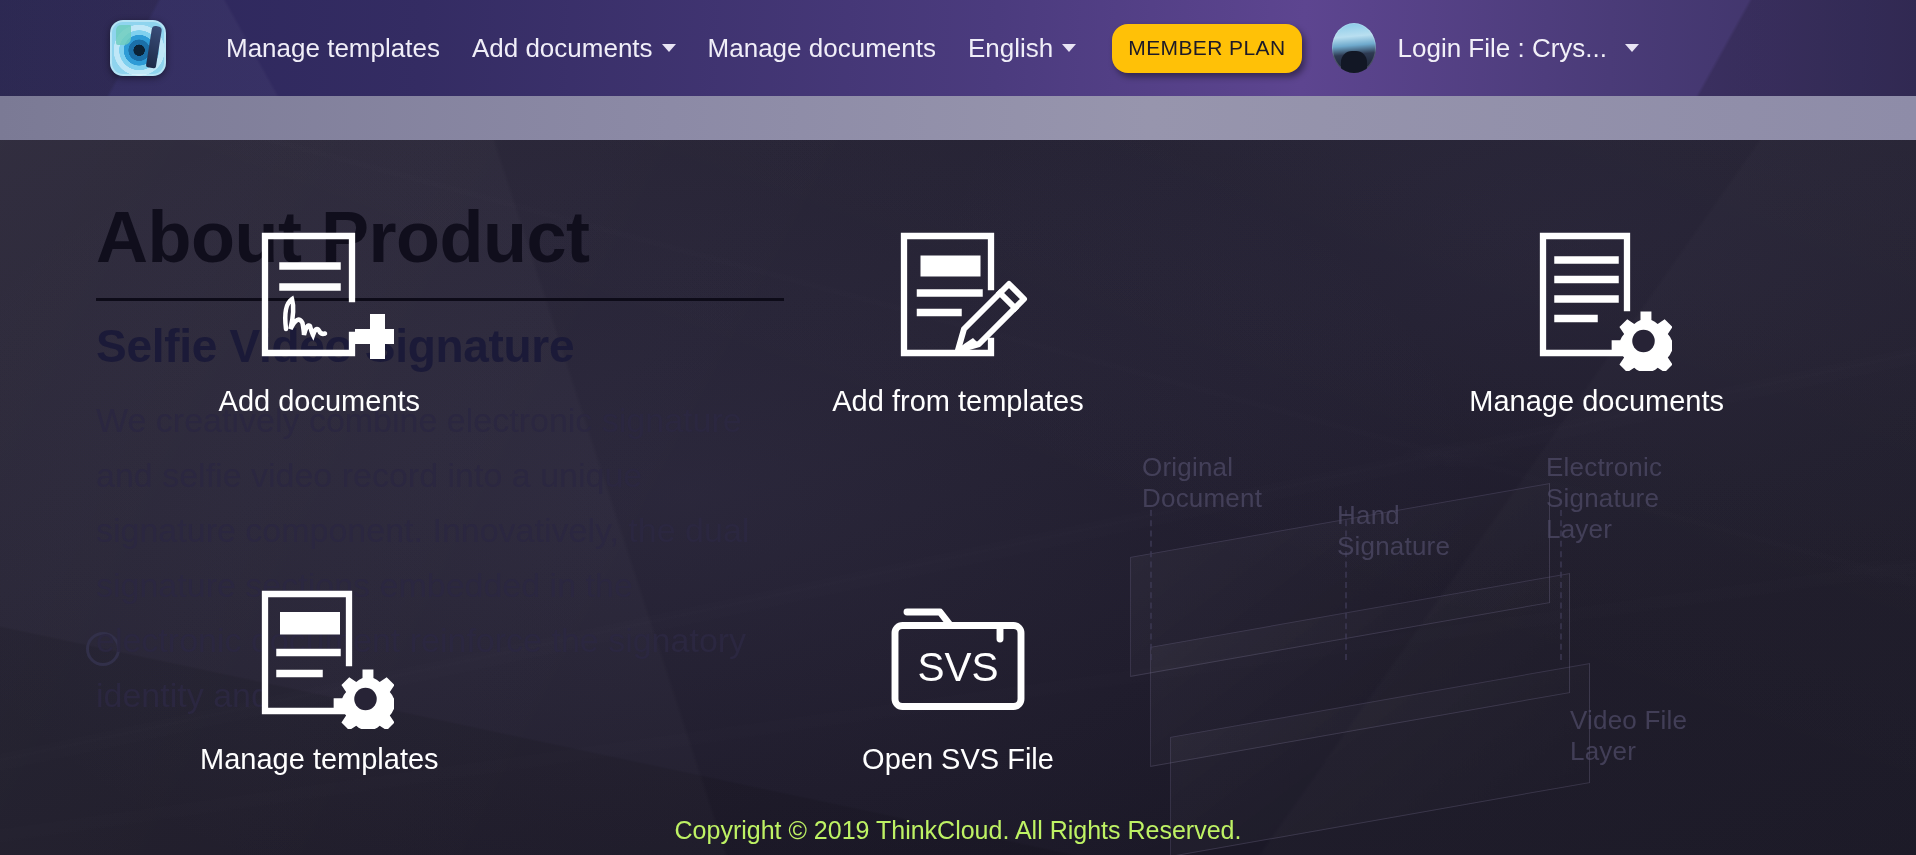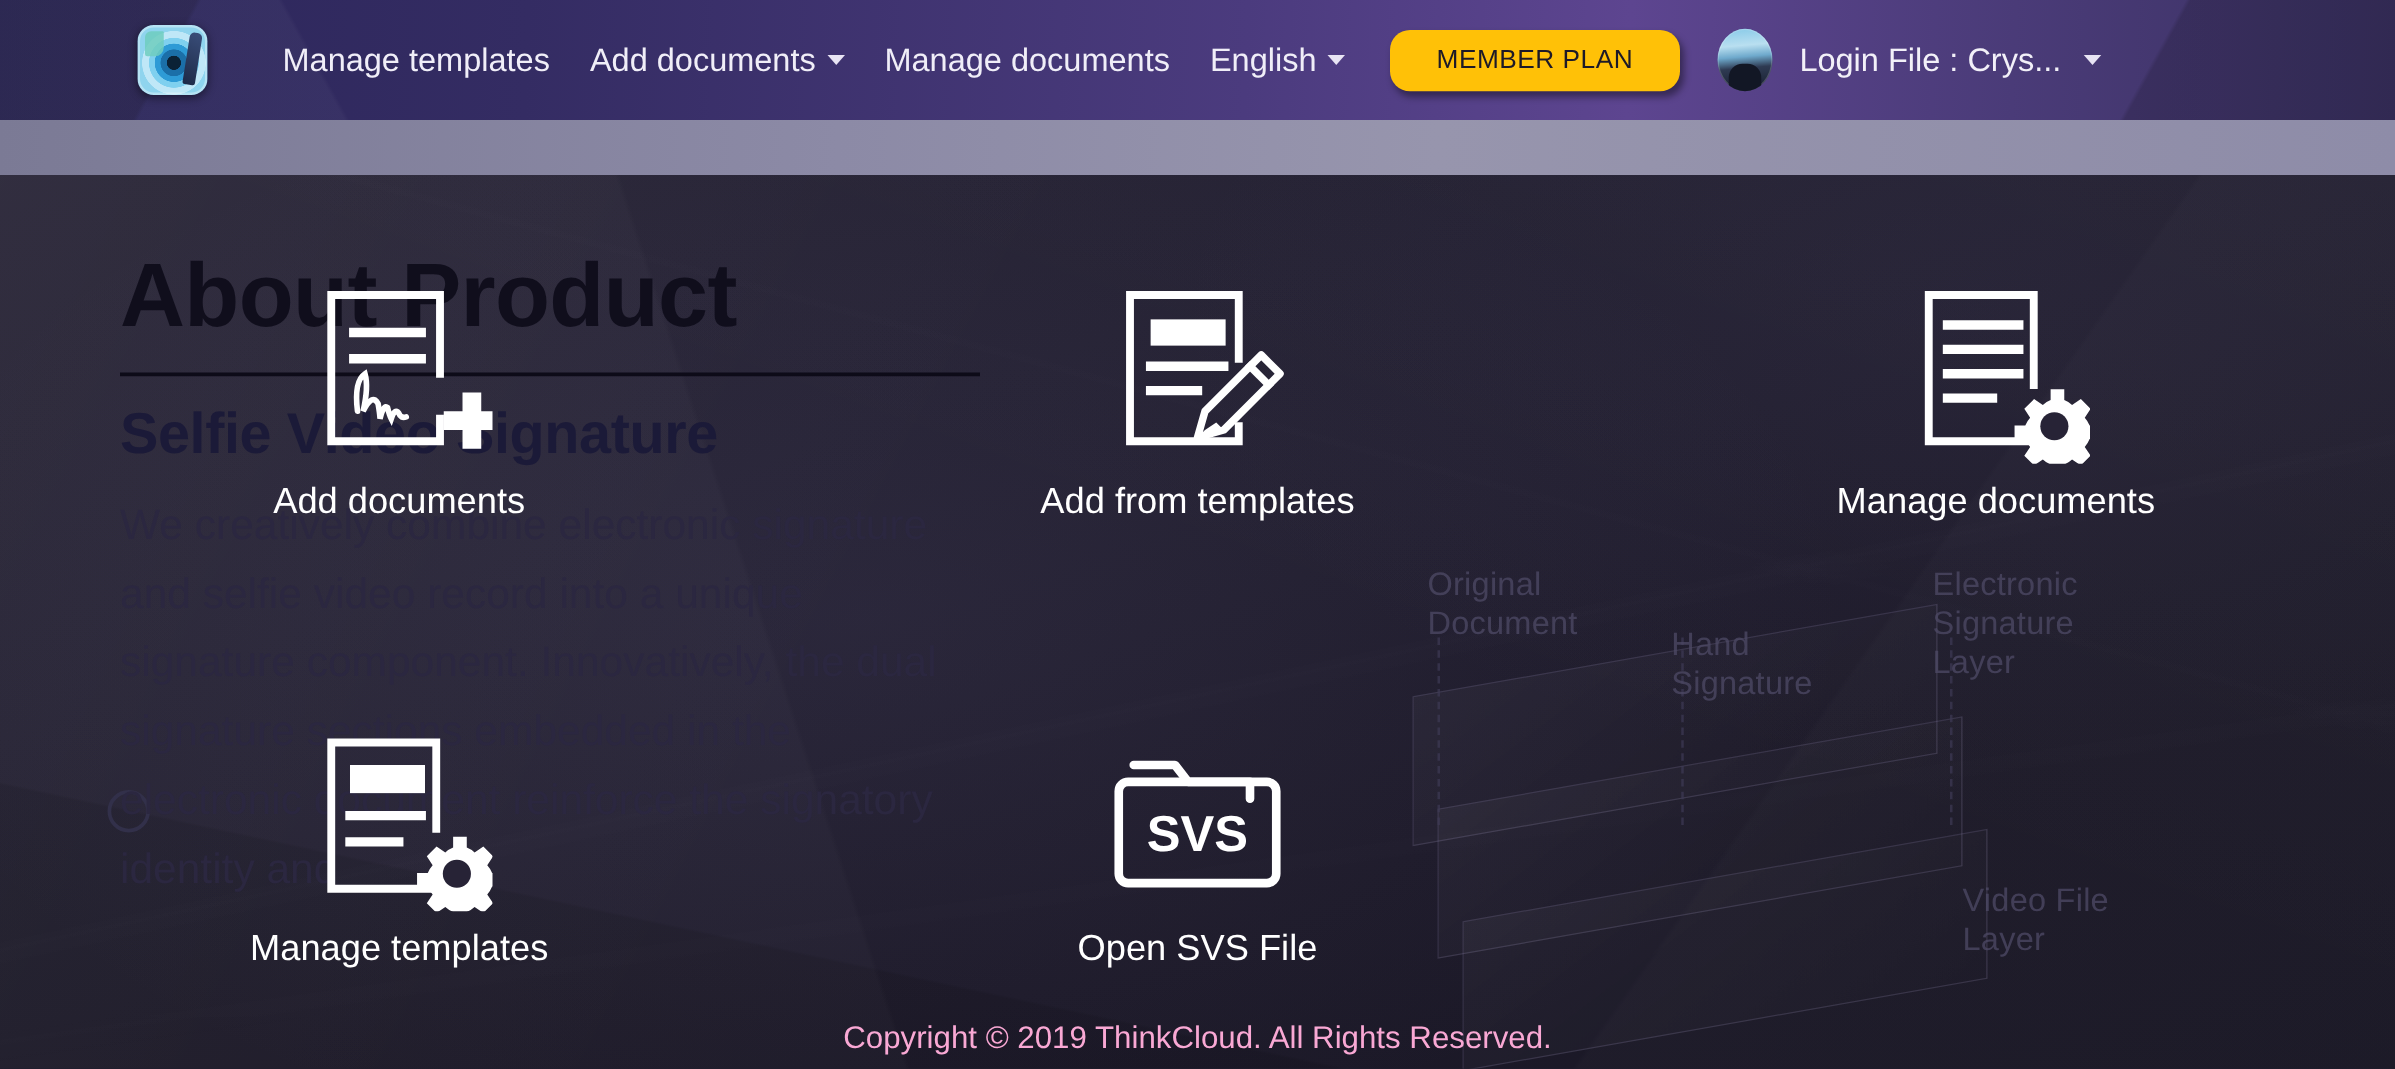--- a/index.html
+++ b/index.html
@@ -93,21 +93,21 @@
   }
   .caret {
     width: 0; height: 0;
     border-left: 7px solid transparent; border-right: 7px solid transparent;
     border-top: 8px solid #e8e4f4; display: inline-block;
   }
   .member-plan {
     margin-left: 20px;
     background: #ffc107; color: #1d1a28;
     font-size: 21px; letter-spacing: .4px;
-    padding: 12px 37px 13px; border-radius: 16px; border: none;
+    padding: 12px 16px 13px; border-radius: 16px; border: none;
     cursor: pointer; white-space: nowrap;
     box-shadow: 3px 4px 6px rgba(0,0,0,.40);
     font-family: "Liberation Sans", sans-serif;
   }
   .avatar {
     margin-left: 30px; width: 44px; height: 50px; border-radius: 50%;
     overflow: hidden; flex: 0 0 auto;
     background: linear-gradient(175deg, #86c9e8 0%, #b9dff0 28%, #6ea9cc 45%, #2e3a52 62%, #151b2a 100%);
     box-shadow: inset 0 0 0 1px rgba(255,255,255,.18);
     position: relative;
@@ -179,31 +179,31 @@
     grid-template-columns: repeat(3, 1fr);
     grid-template-rows: repeat(2, 1fr);
     z-index: 10;
   }
   .tile {
     display: flex; flex-direction: column;
     align-items: center; justify-content: center;
     cursor: pointer; gap: 16px;
     user-select: none;
   }
-  .tile-icon { width: 150px; height: 150px; display: block; font-weight: bold; }
+  .tile-icon { width: 150px; height: 150px; display: block; }
   .tile-icon svg { width: 100%; height: 100%; display: block; }
   .tile-label {
     color: #ffffff; font-size: 29px; line-height: 1;
     text-align: center; white-space: nowrap;
   }
 
   
   .footer {
     position: absolute; left: 0; right: 0; bottom: 10px;
-    text-align: center; color: #f9a8d4; font-size: 25px;
+    text-align: center; color: #bef264; font-size: 25px;
     z-index: 12;
   }
 </style>
 </head>
 <body>
 
 <div id="app">
 
   <div class="bg-facets"></div>
   <div class="bg-streaks"></div>

